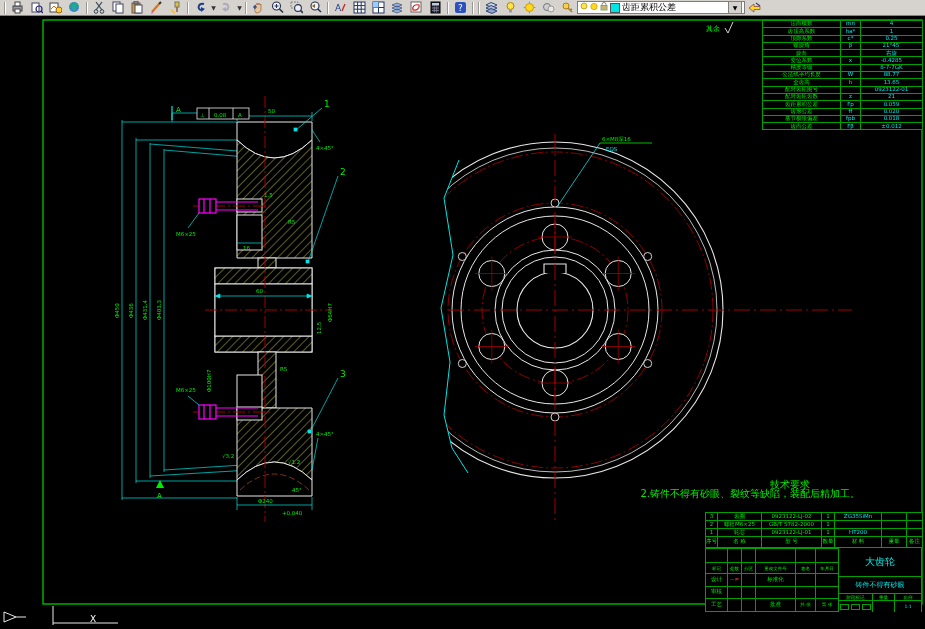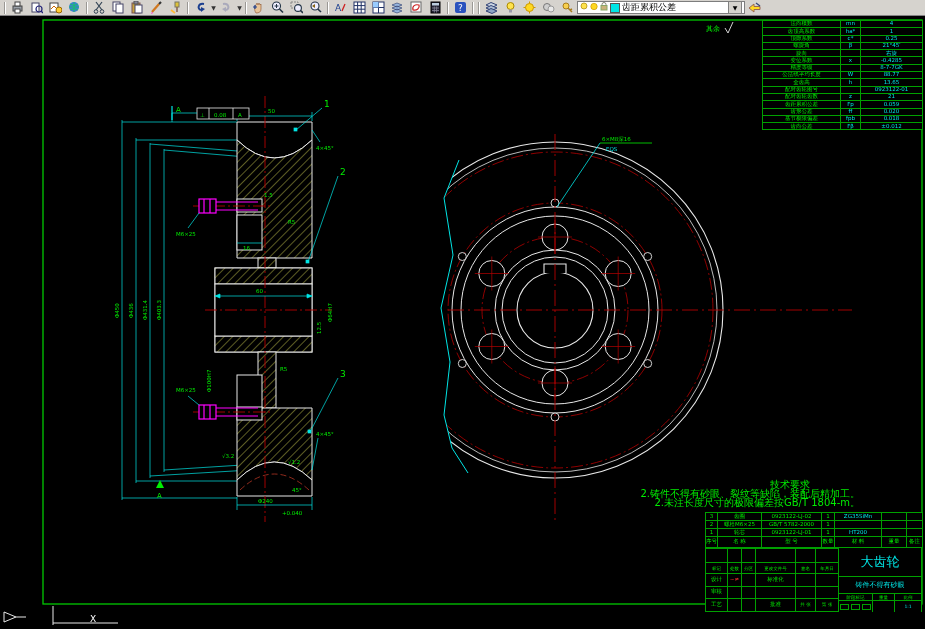--- a/index.html
+++ b/index.html
@@ -570,21 +570,20 @@
           <td class="gn">齿向公差</td>
           <td class="cy">Fβ</td>
           <td class="cy">±0.012</td>
         </tr>
     </tbody>
   </table>
 
   <div class="ov" id="notes">
     <div class="nt">技术要求</div>
     <div>2.铸件不得有砂眼、裂纹等缺陷，装配后精加工。</div>
-    <div>2.未注长度尺寸的极限偏差按GB/T 1804-m。</div>
   </div>
 
   <div class="ov" id="tblock">
 
     <table class="cad" style="width:217px">
       <colgroup>
           <col style="width:12px">
           <col style="width:44px">
           <col style="width:60px">
           <col style="width:13px">
@@ -681,21 +680,21 @@
             <td></td>
               <td></td>
             <td class="gn">批准</td>
             <td class="gn" style="font-size:4.5px">共 张</td>
             <td class="gn" style="font-size:4.5px">第 张</td>
           </tr>
         </tbody>
       </table>
 
       <div class="tb-right">
-        <div class="cell" style="height:29px;font-size:13px">大齿轮</div>
+        <div class="cell" style="height:29px;font-size:10px">大齿轮</div>
         <div class="cell" style="height:17px;font-size:7px">铸件不得有砂眼</div>
         <div class="hdr-strip" style="height:6px">
           <div style="width:34px">阶段标记</div>
           <div style="width:22px">重量</div>
           <div style="width:26px;border-right:0">比例</div>
         </div>
         <div class="val-strip" style="height:11px;border-top:1px solid #00a000">
           <div style="width:34px">
               <span class="mini-box"></span>
               <span class="mini-box"></span>

